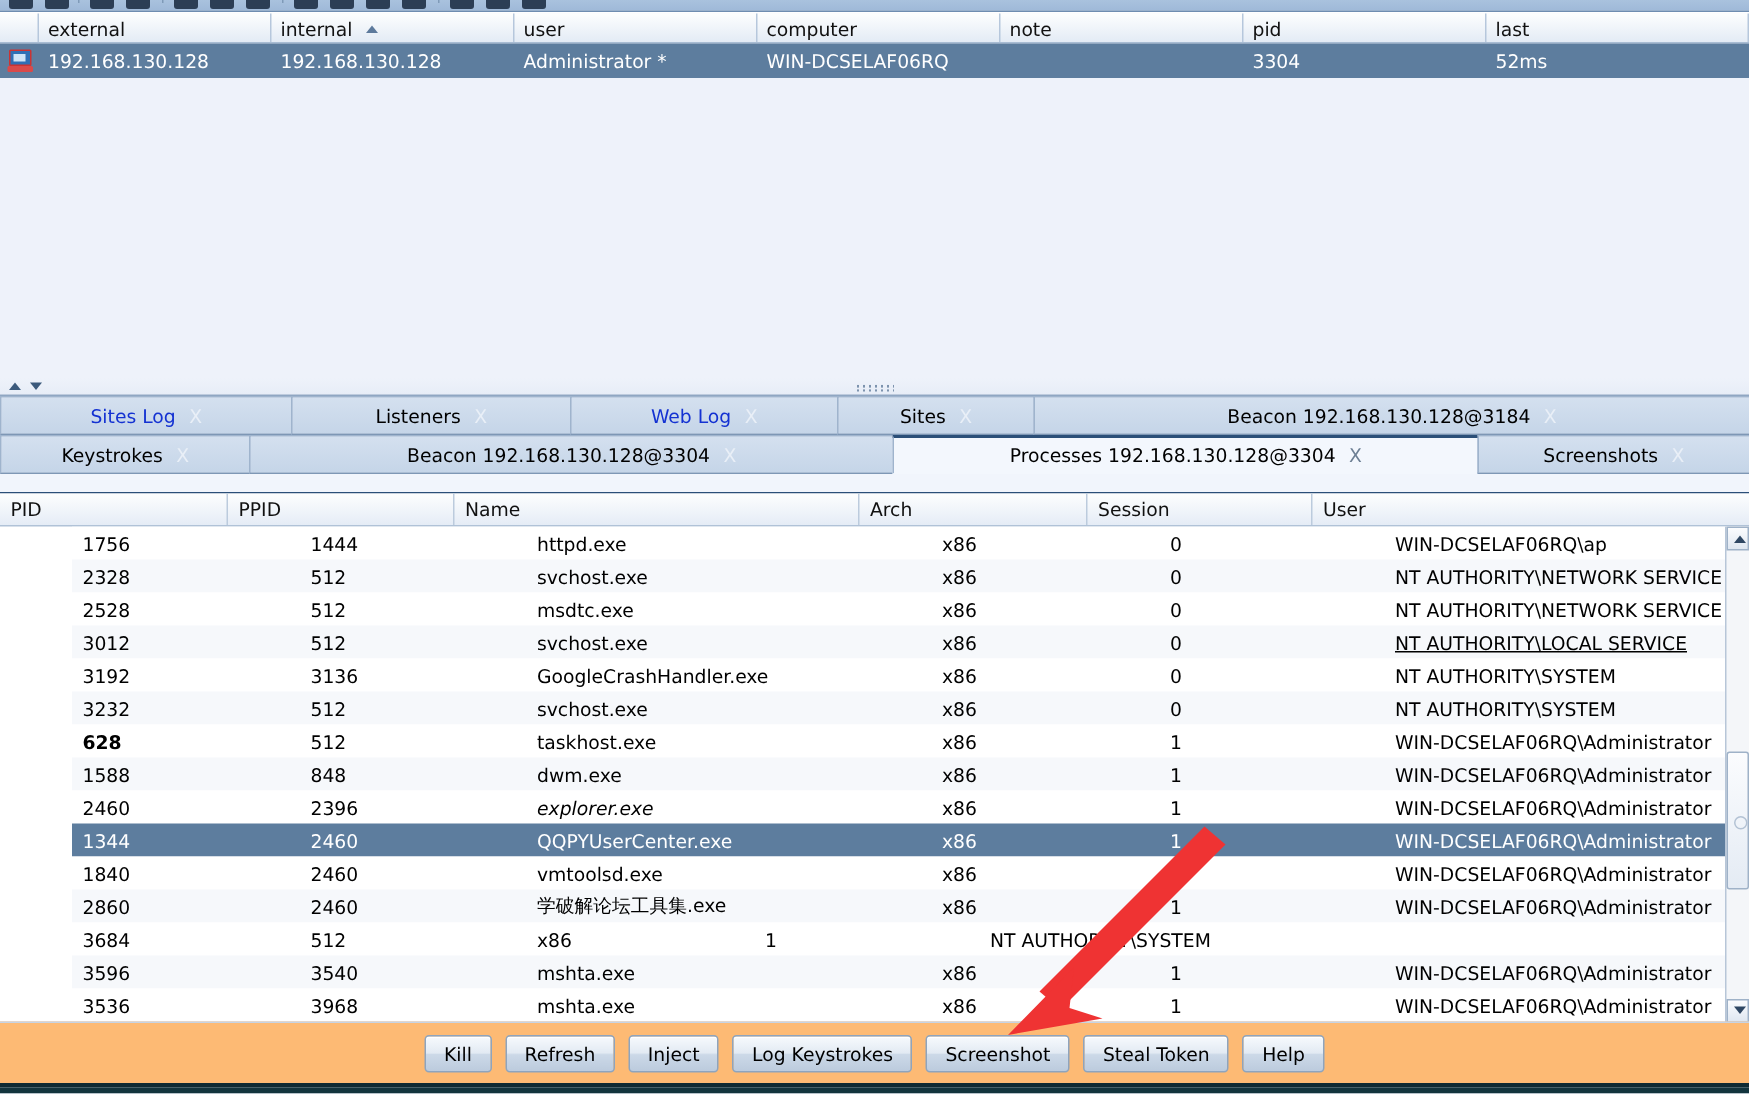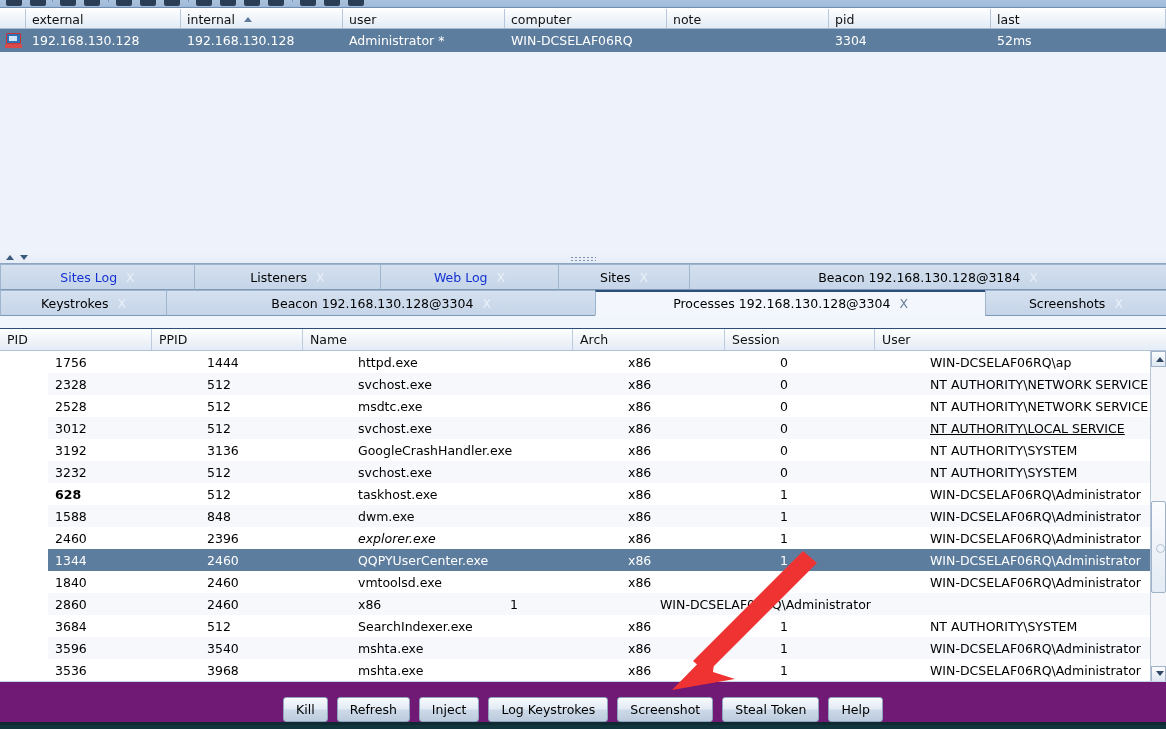--- a/index.html
+++ b/index.html
@@ -180,22 +180,22 @@
     border: 1px solid #9fb2c8; border-radius: 2px;
   }
   .vthumb:after {
     content: ""; position: absolute; left: 4px; top: 42px;
     width: 7px; height: 7px; border: 1px solid #b3c2d4; border-radius: 50%;
   }
 
   
   .btnbar {
     position: absolute; left: 0; top: 681px; width: 1166px; height: 41px;
-    background: #701a75;
-    display: flex; align-items: flex-end; justify-content: center; gap: 9px;
+    background: #fdba74;
+    display: flex; align-items: center; justify-content: center; gap: 9px;
     border-top: 1px solid #c7d4e4;
   }
   .btn {
     height: 25px; padding: 0 12px;
     display: flex; align-items: center; justify-content: center;
     background: linear-gradient(#f7fafd 0%, #e2eaf3 48%, #ccd9e8 52%, #bccbdd 100%);
     border: 1px solid #8ea4bd;
     border-radius: 3px;
     font-size: 12.5px; color: #000;
     white-space: nowrap; cursor: default;
@@ -412,28 +412,28 @@
           <div class="pc" style="width: 152px; flex: 0 0 152px;">1840</div>
           <div class="pc" style="width: 151px; flex: 0 0 151px;">2460</div>
           <div class="pc" style="width: 270px; flex: 0 0 270px;">vmtoolsd.exe</div>
           <div class="pc" style="width: 152px; flex: 0 0 152px;">x86</div>
           <div class="pc" style="width: 150px; flex: 0 0 150px;">1</div>
           <div class="pc" style="flex: 1 1 0%;">WIN-DCSELAF06RQ\Administrator</div>
         </div>
         <div class="p-row alt">
           <div class="pc" style="width: 152px; flex: 0 0 152px;">2860</div>
           <div class="pc" style="width: 151px; flex: 0 0 151px;">2460</div>
+          <div class="pc cjk" style="width: 270px; flex: 0 0 270px;">学破解论坛工具集.exe</div>
           <div class="pc" style="width: 152px; flex: 0 0 152px;">x86</div>
           <div class="pc" style="width: 150px; flex: 0 0 150px;">1</div>
           <div class="pc" style="flex: 1 1 0%;">WIN-DCSELAF06RQ\Administrator</div>
         </div>
         <div class="p-row">
           <div class="pc" style="width: 152px; flex: 0 0 152px;">3684</div>
           <div class="pc" style="width: 151px; flex: 0 0 151px;">512</div>
-          <div class="pc" style="width: 270px; flex: 0 0 270px;">SearchIndexer.exe</div>
           <div class="pc" style="width: 152px; flex: 0 0 152px;">x86</div>
           <div class="pc" style="width: 150px; flex: 0 0 150px;">1</div>
           <div class="pc" style="flex: 1 1 0%;">NT AUTHORITY\SYSTEM</div>
         </div>
         <div class="p-row alt">
           <div class="pc" style="width: 152px; flex: 0 0 152px;">3596</div>
           <div class="pc" style="width: 151px; flex: 0 0 151px;">3540</div>
           <div class="pc" style="width: 270px; flex: 0 0 270px;">mshta.exe</div>
           <div class="pc" style="width: 152px; flex: 0 0 152px;">x86</div>
           <div class="pc" style="width: 150px; flex: 0 0 150px;">1</div>

